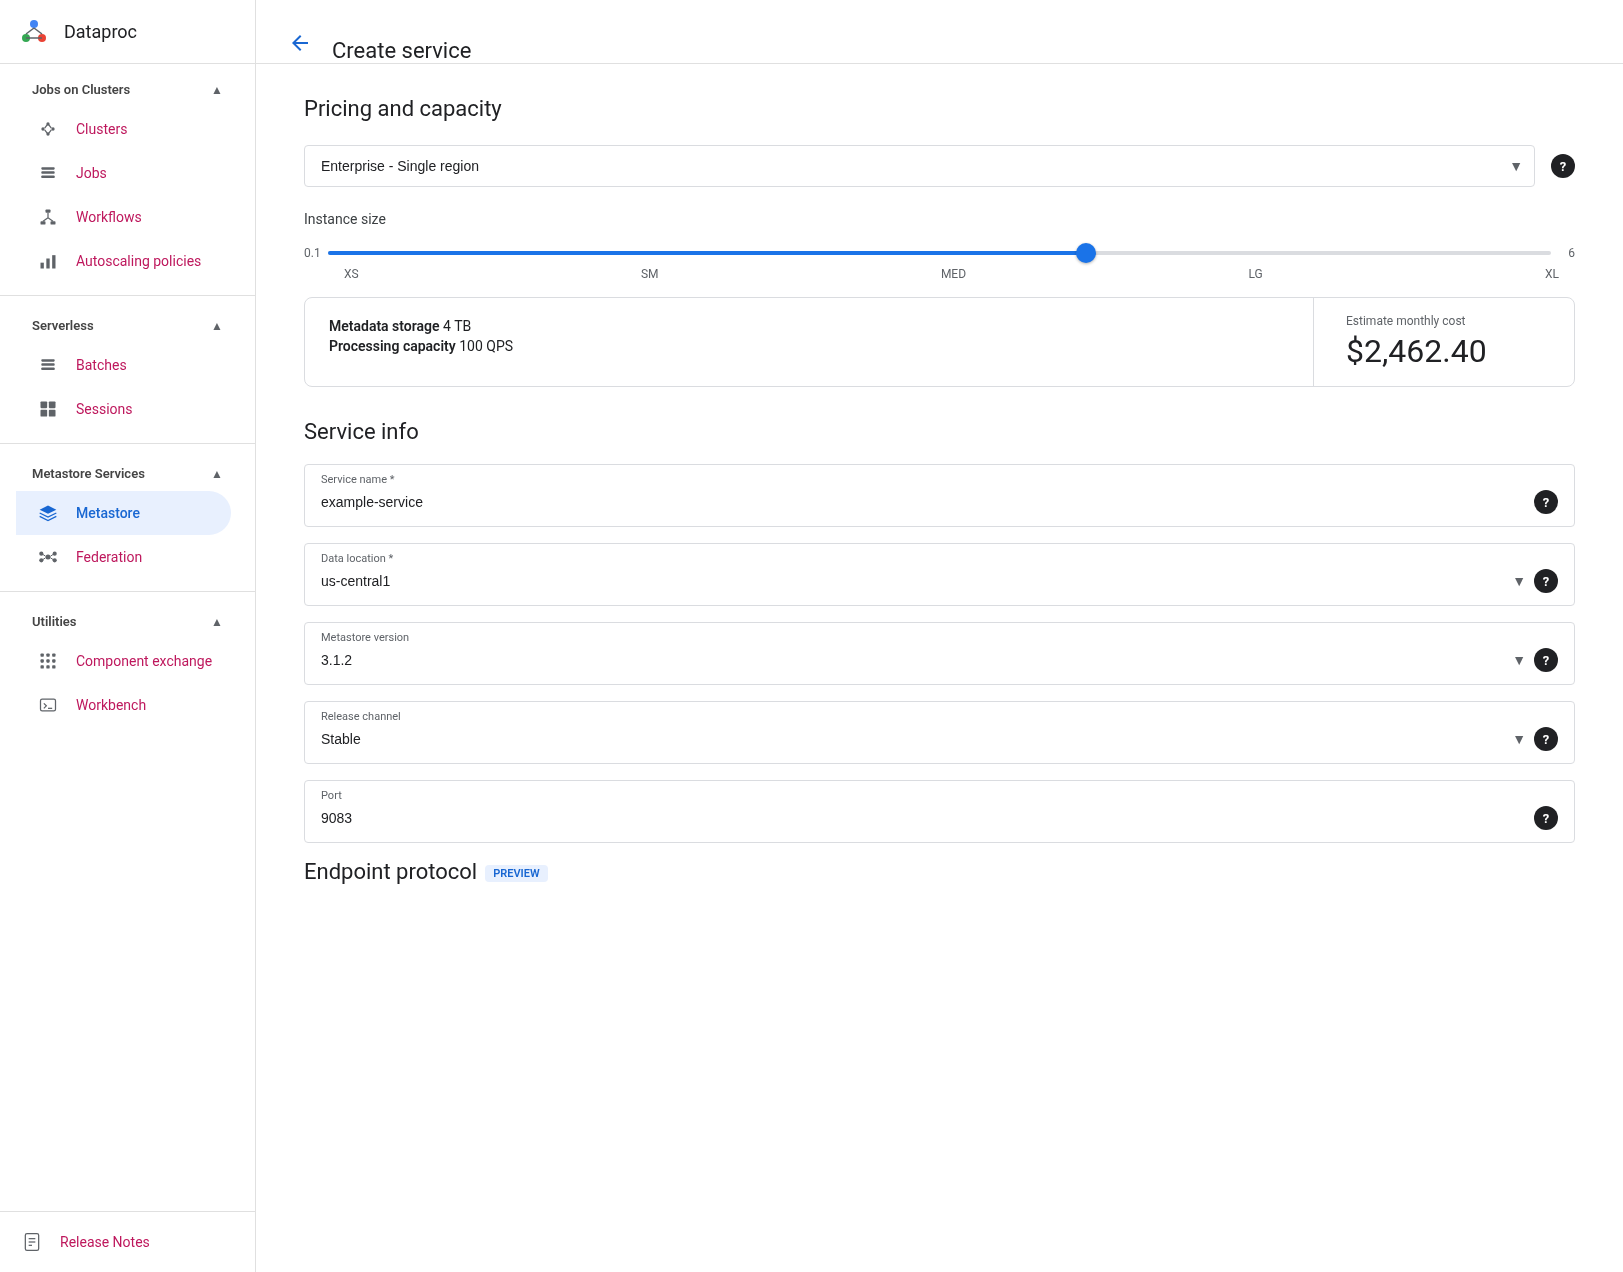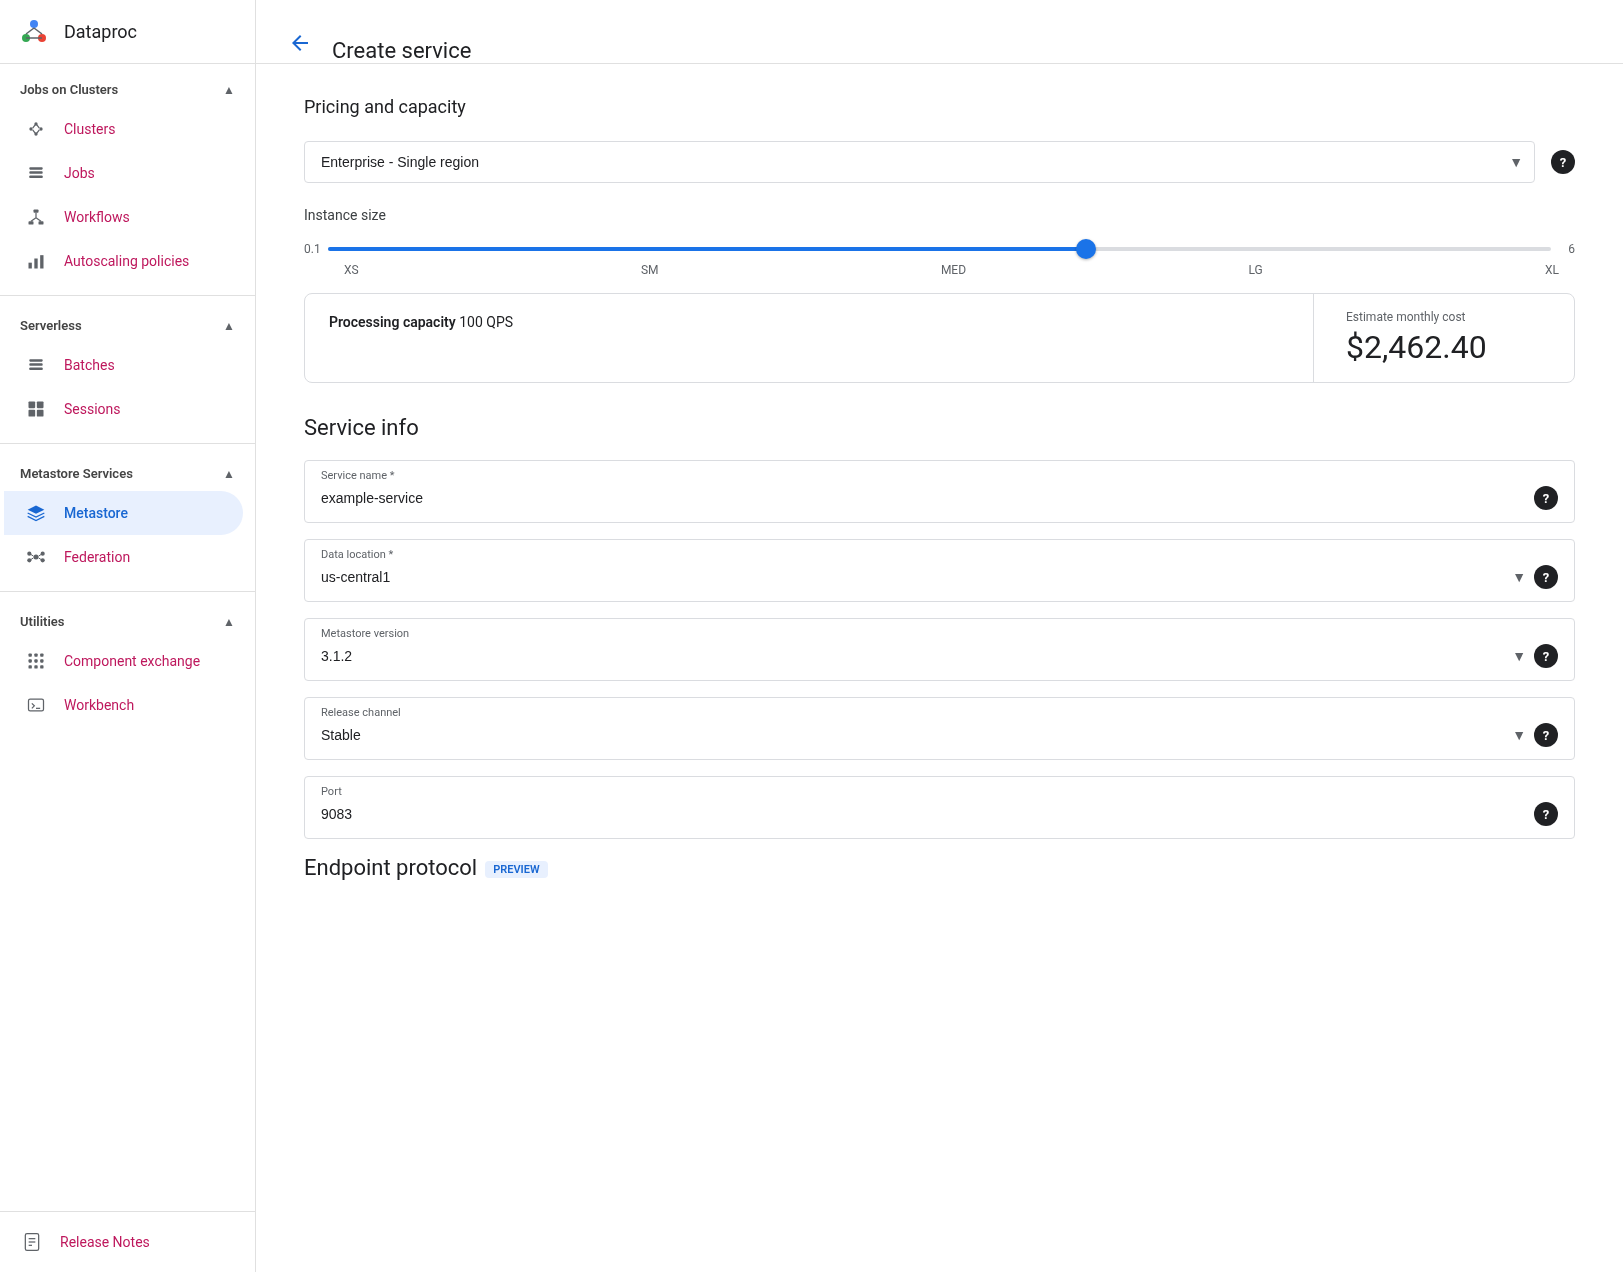--- a/index.html
+++ b/index.html
@@ -27,21 +27,21 @@
       width: 36px;
       height: 36px;
       margin-right: 12px;
     }
     .sidebar-title {
       font-size: 18px;
       font-weight: 400;
       color: #202124;
     }
     .sidebar-section {
-      padding: 8px 4px;
+      padding: 8px 16px;
     }
     .sidebar-section-header {
       display: flex;
       align-items: center;
       justify-content: space-between;
       padding: 10px 16px;
       cursor: pointer;
     }
     .sidebar-section-label {
       font-size: 13px;
@@ -117,21 +117,21 @@
     }
     .main-content {
       flex: 1;
       overflow-y: auto;
       padding: 32px 48px;
       background: #fff;
     }
 
     
     .section-title {
-      font-size: 18px;
+      font-size: 22px;
       font-weight: 400;
       color: #202124;
       margin-bottom: 24px;
     }
     .dropdown-row {
       display: flex;
       align-items: center;
       gap: 16px;
       margin-bottom: 24px;
     }
@@ -582,20 +582,24 @@
         <span class="slider-tick-label">SM</span>
         <span class="slider-tick-label">MED</span>
         <span class="slider-tick-label">LG</span>
         <span class="slider-tick-label">XL</span>
       </div>
     </div>
 
     <div class="cost-card">
       <div class="cost-left">
         <div class="cost-left-item">
+          <strong>Metadata storage</strong>
+          <span>4 TB</span>
+        </div>
+        <div class="cost-left-item">
           <strong>Processing capacity</strong>
           <span>100 QPS</span>
         </div>
       </div>
       <div class="cost-right">
         <div class="cost-estimate-label">Estimate monthly cost</div>
         <div class="cost-amount">$2,462.40</div>
       </div>
     </div>
 

